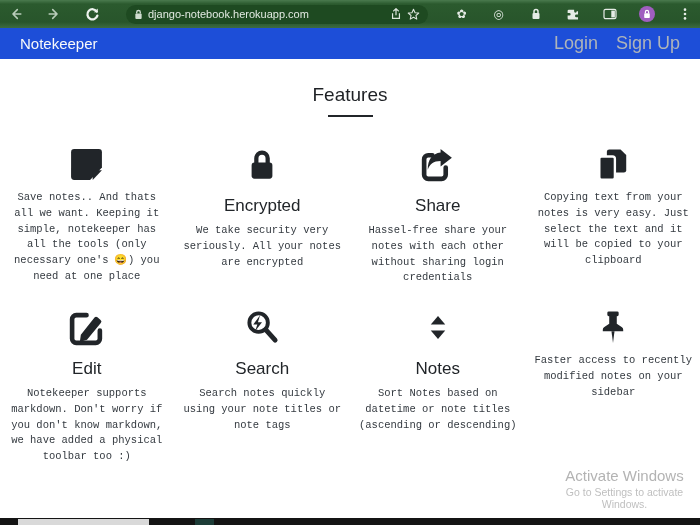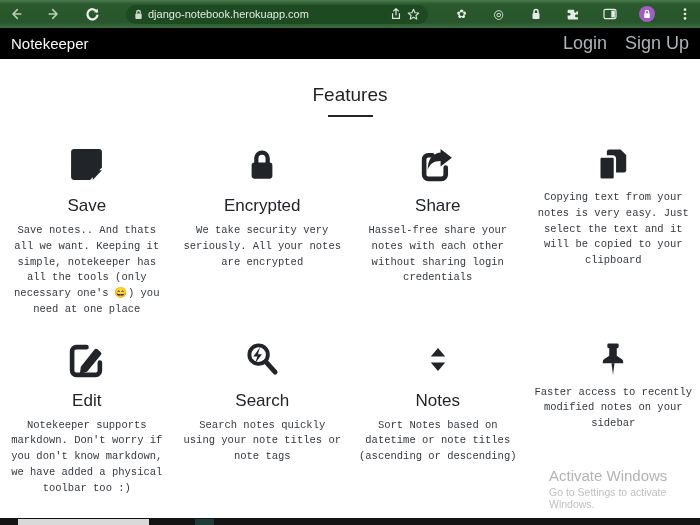--- a/index.html
+++ b/index.html
@@ -19,40 +19,40 @@
     display:flex; align-items:center; gap:5px; padding:0 8px; margin:0 4px; min-width:0;
   }
   .url-text{ color:#e2eae2; font-size:11px; white-space:nowrap; overflow:hidden; flex:1 1 auto; }
   .pill-ico{ flex:0 0 auto; display:flex; align-items:center; cursor:pointer; }
   .ext-ico{ width:15px; height:15px; display:flex; align-items:center; justify-content:center;
             color:#e6ece6; font-size:12px; line-height:1; cursor:pointer; flex:0 0 auto; }
   .avatar{ width:16px; height:16px; border-radius:50%; background:#a05ec0;
            display:flex; align-items:center; justify-content:center; cursor:pointer; flex:0 0 auto; }
 
   
-  .navbar{ height:31px; background:#000000; display:flex; align-items:center; padding:0 11px; }
+  .navbar{ height:31px; background:#1d4ed8; display:flex; align-items:center; padding:0 20px; }
   .brand{ color:#f8f9fa; font-size:15px; cursor:pointer; }
   .nav-links{ margin-left:auto; display:flex; gap:18px; }
   .nav-links a{ color:#aeb4ba; font-size:18px; text-decoration:none; cursor:pointer; }
 
   
   .page-heading{ text-align:center; margin-top:25px; font-size:19px; font-weight:400; color:#1e2125; }
   .heading-rule{ width:45px; height:2px; background:#212529; margin:9px auto 0; }
 
   .features-grid{
     width:696px; margin:26px auto 0; display:grid;
     grid-template-columns:repeat(4,1fr); column-gap:6px; row-gap:20px;
   }
   .feature{ text-align:center; padding:0 3px; }
   .feature .ficon{ height:40px; display:flex; align-items:flex-end; justify-content:center; }
   .feature h3{ margin-top:13px; font-size:17px; font-weight:400; color:#212529; }
   .feature p{ margin-top:7px; font-size:10.5px; line-height:1.5; color:#343a40;font-family:Liberation Mono, monospace; }
 
   
-  .watermark{ position:absolute; left:549px; top:467px; color:#b3b3b3; }
+  .watermark{ position:absolute; left:549px; top:467px; color:#b3b3b3;text-align:center; }
   .watermark .w1{ font-size:15px; }
   .watermark .w2{ font-size:10.5px; color:#bfbfbf; margin-top:2px; }
 
   
   .taskbar{ position:absolute; left:0; right:0; bottom:0; height:7px; background:#141414; }
   .taskbar .seg-light{ position:absolute; left:18px; top:1px; bottom:0; width:131px; background:#d9d9d9; }
   .taskbar .seg-teal{ position:absolute; left:195px; top:1px; bottom:0; width:19px; background:#1d3c37; }
 
   svg{ display:block; }
 </style>
@@ -145,21 +145,20 @@
 
 <div class="features-grid">
 
   <div class="feature">
     <div class="ficon">
       <svg width="37" height="37" viewBox="0 0 36 36" fill="#212529">
           <path d="M6 3h24a3 3 0 0 1 3 3v15L21.5 33H6a3 3 0 0 1-3-3V6a3 3 0 0 1 3-3z"></path>
           <path d="M24 33v-7.5a2 2 0 0 1 2-2H33L24 33z"></path>
         </svg>
     </div>
-    <h3>Save</h3>
     <p>Save notes.. And thats all we want. Keeping it simple, notekeeper has all the tools (only necessary one's 😄) you need at one place</p>
   </div>
 
   <div class="feature">
     <div class="ficon">
       <svg width="34" height="37" viewBox="0 0 36 36" fill="#212529">
           <path d="M12 17v-5.5a6 6 0 0 1 12 0V17" stroke="#212529" stroke-width="4.5" fill="none"></path>
           <rect x="7" y="16" width="22" height="17" rx="3"></rect>
         </svg>
     </div>

